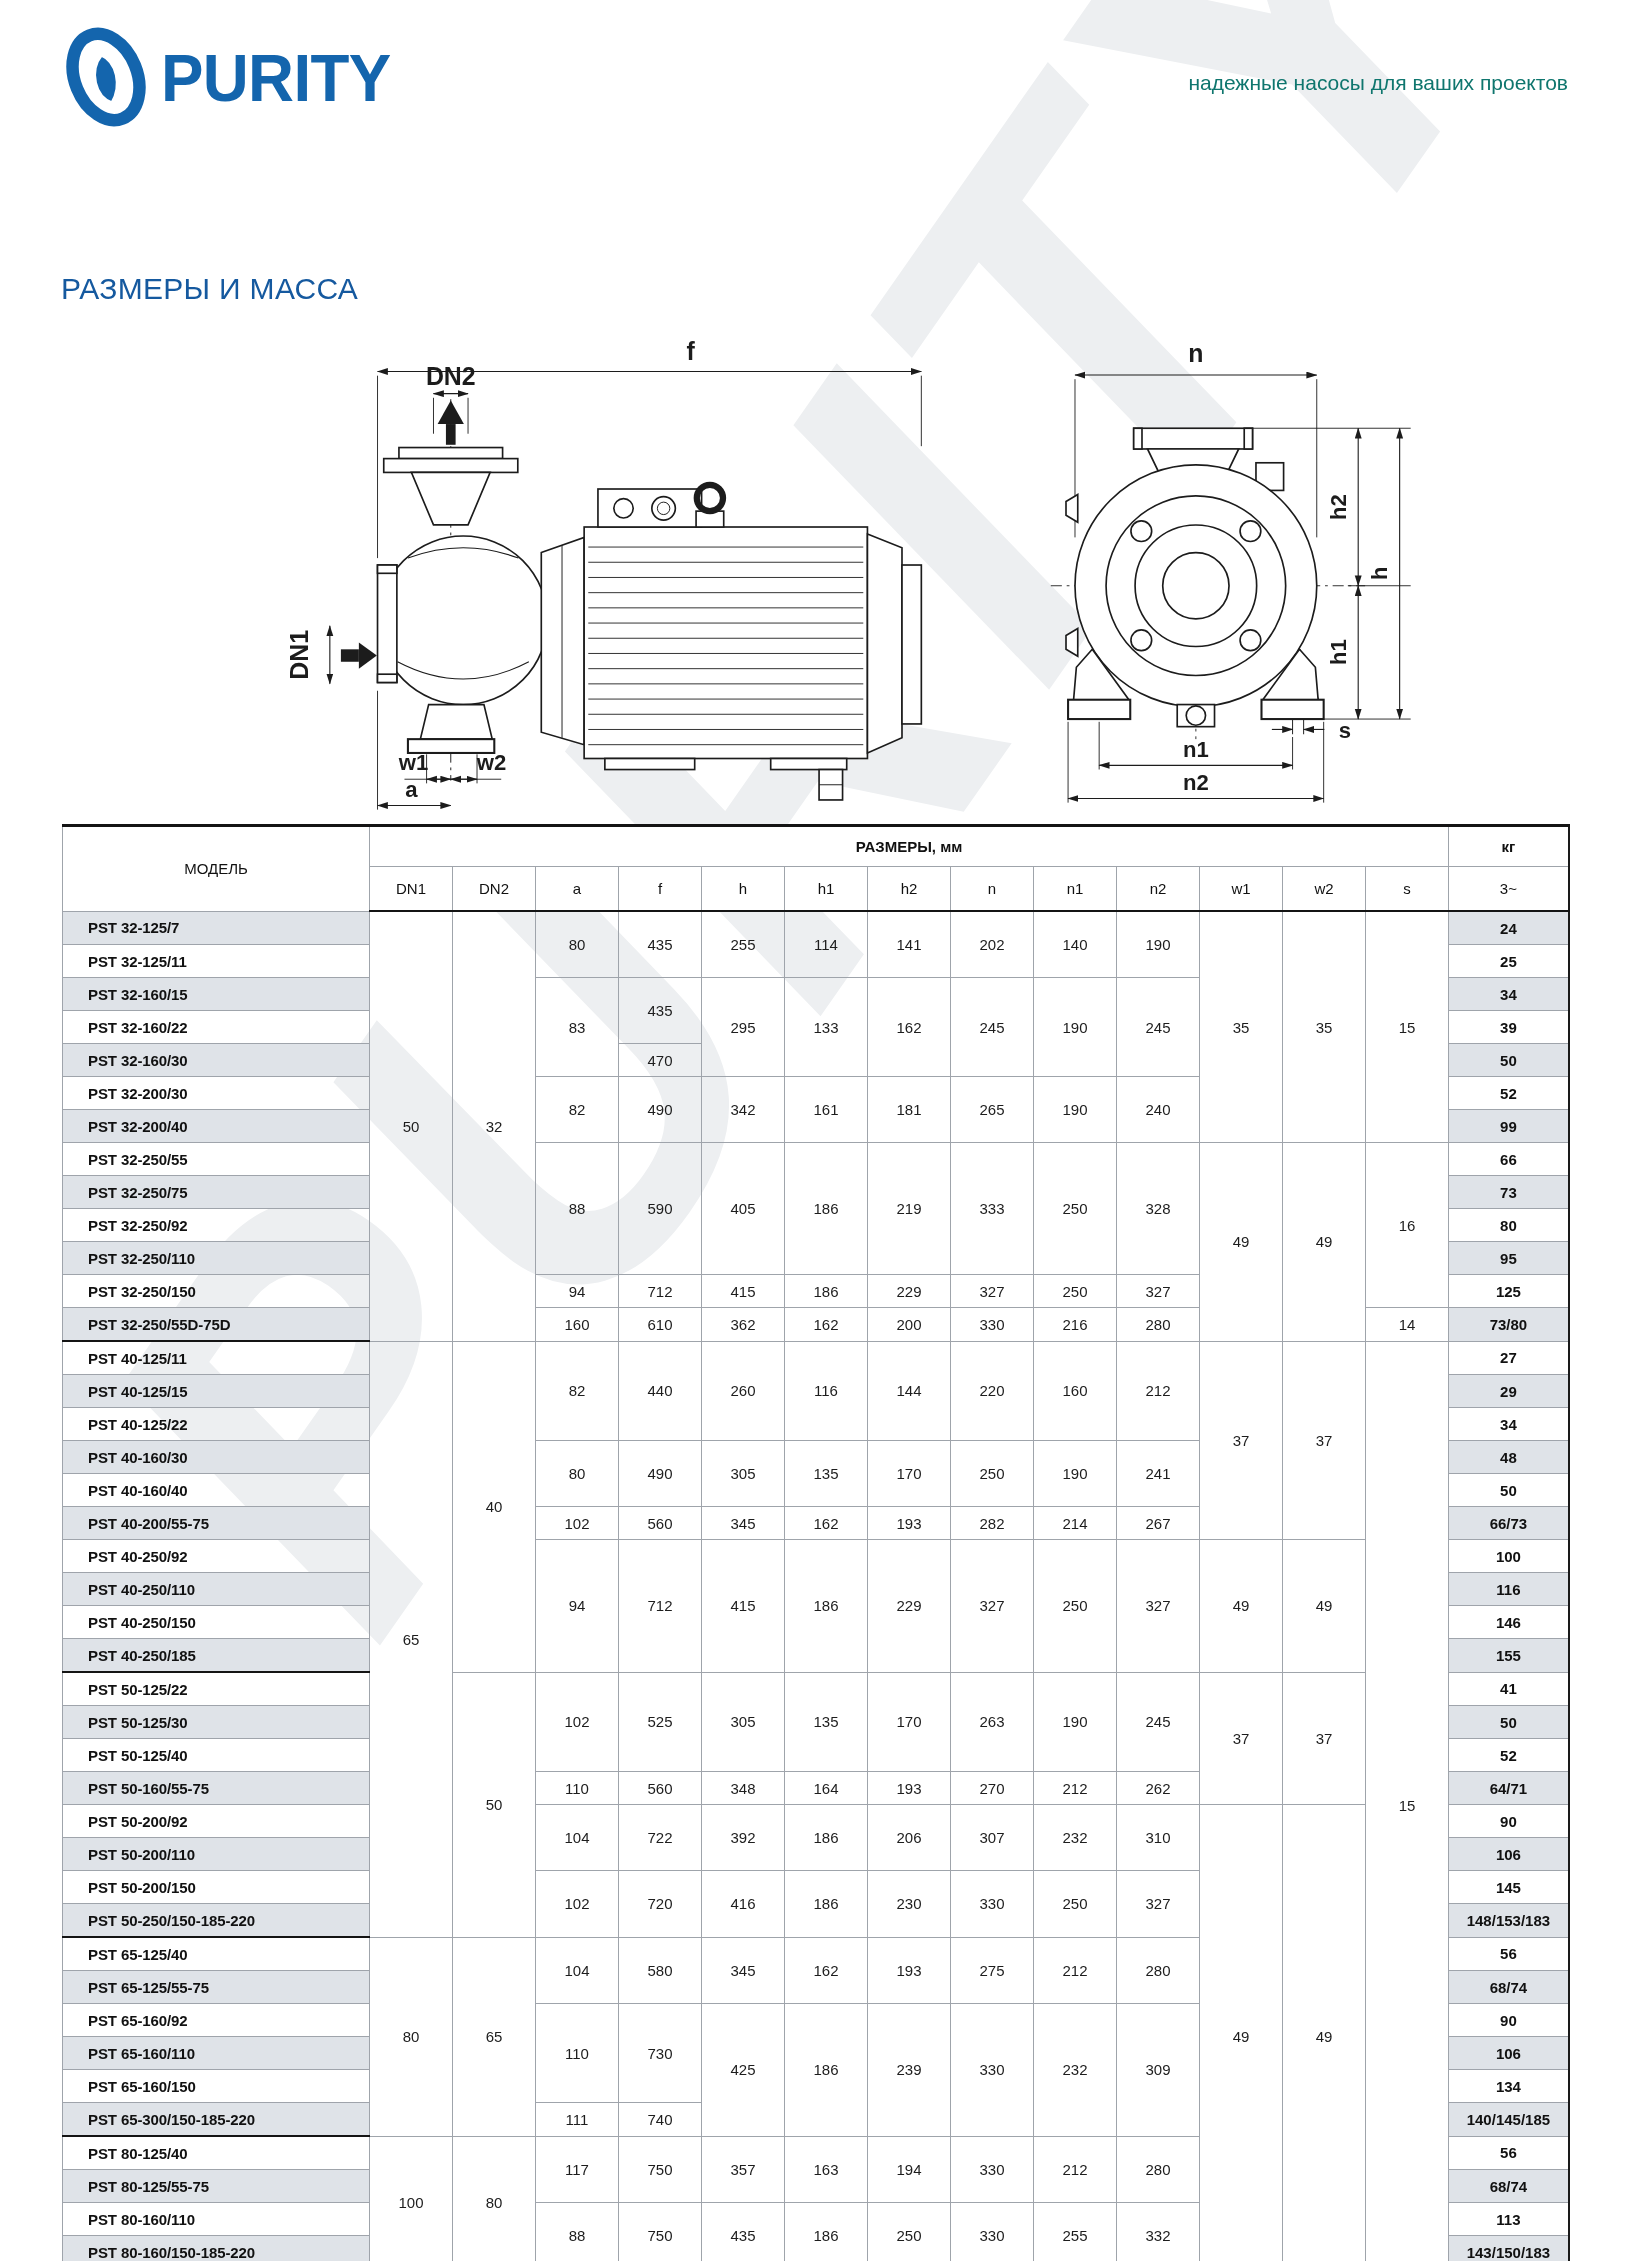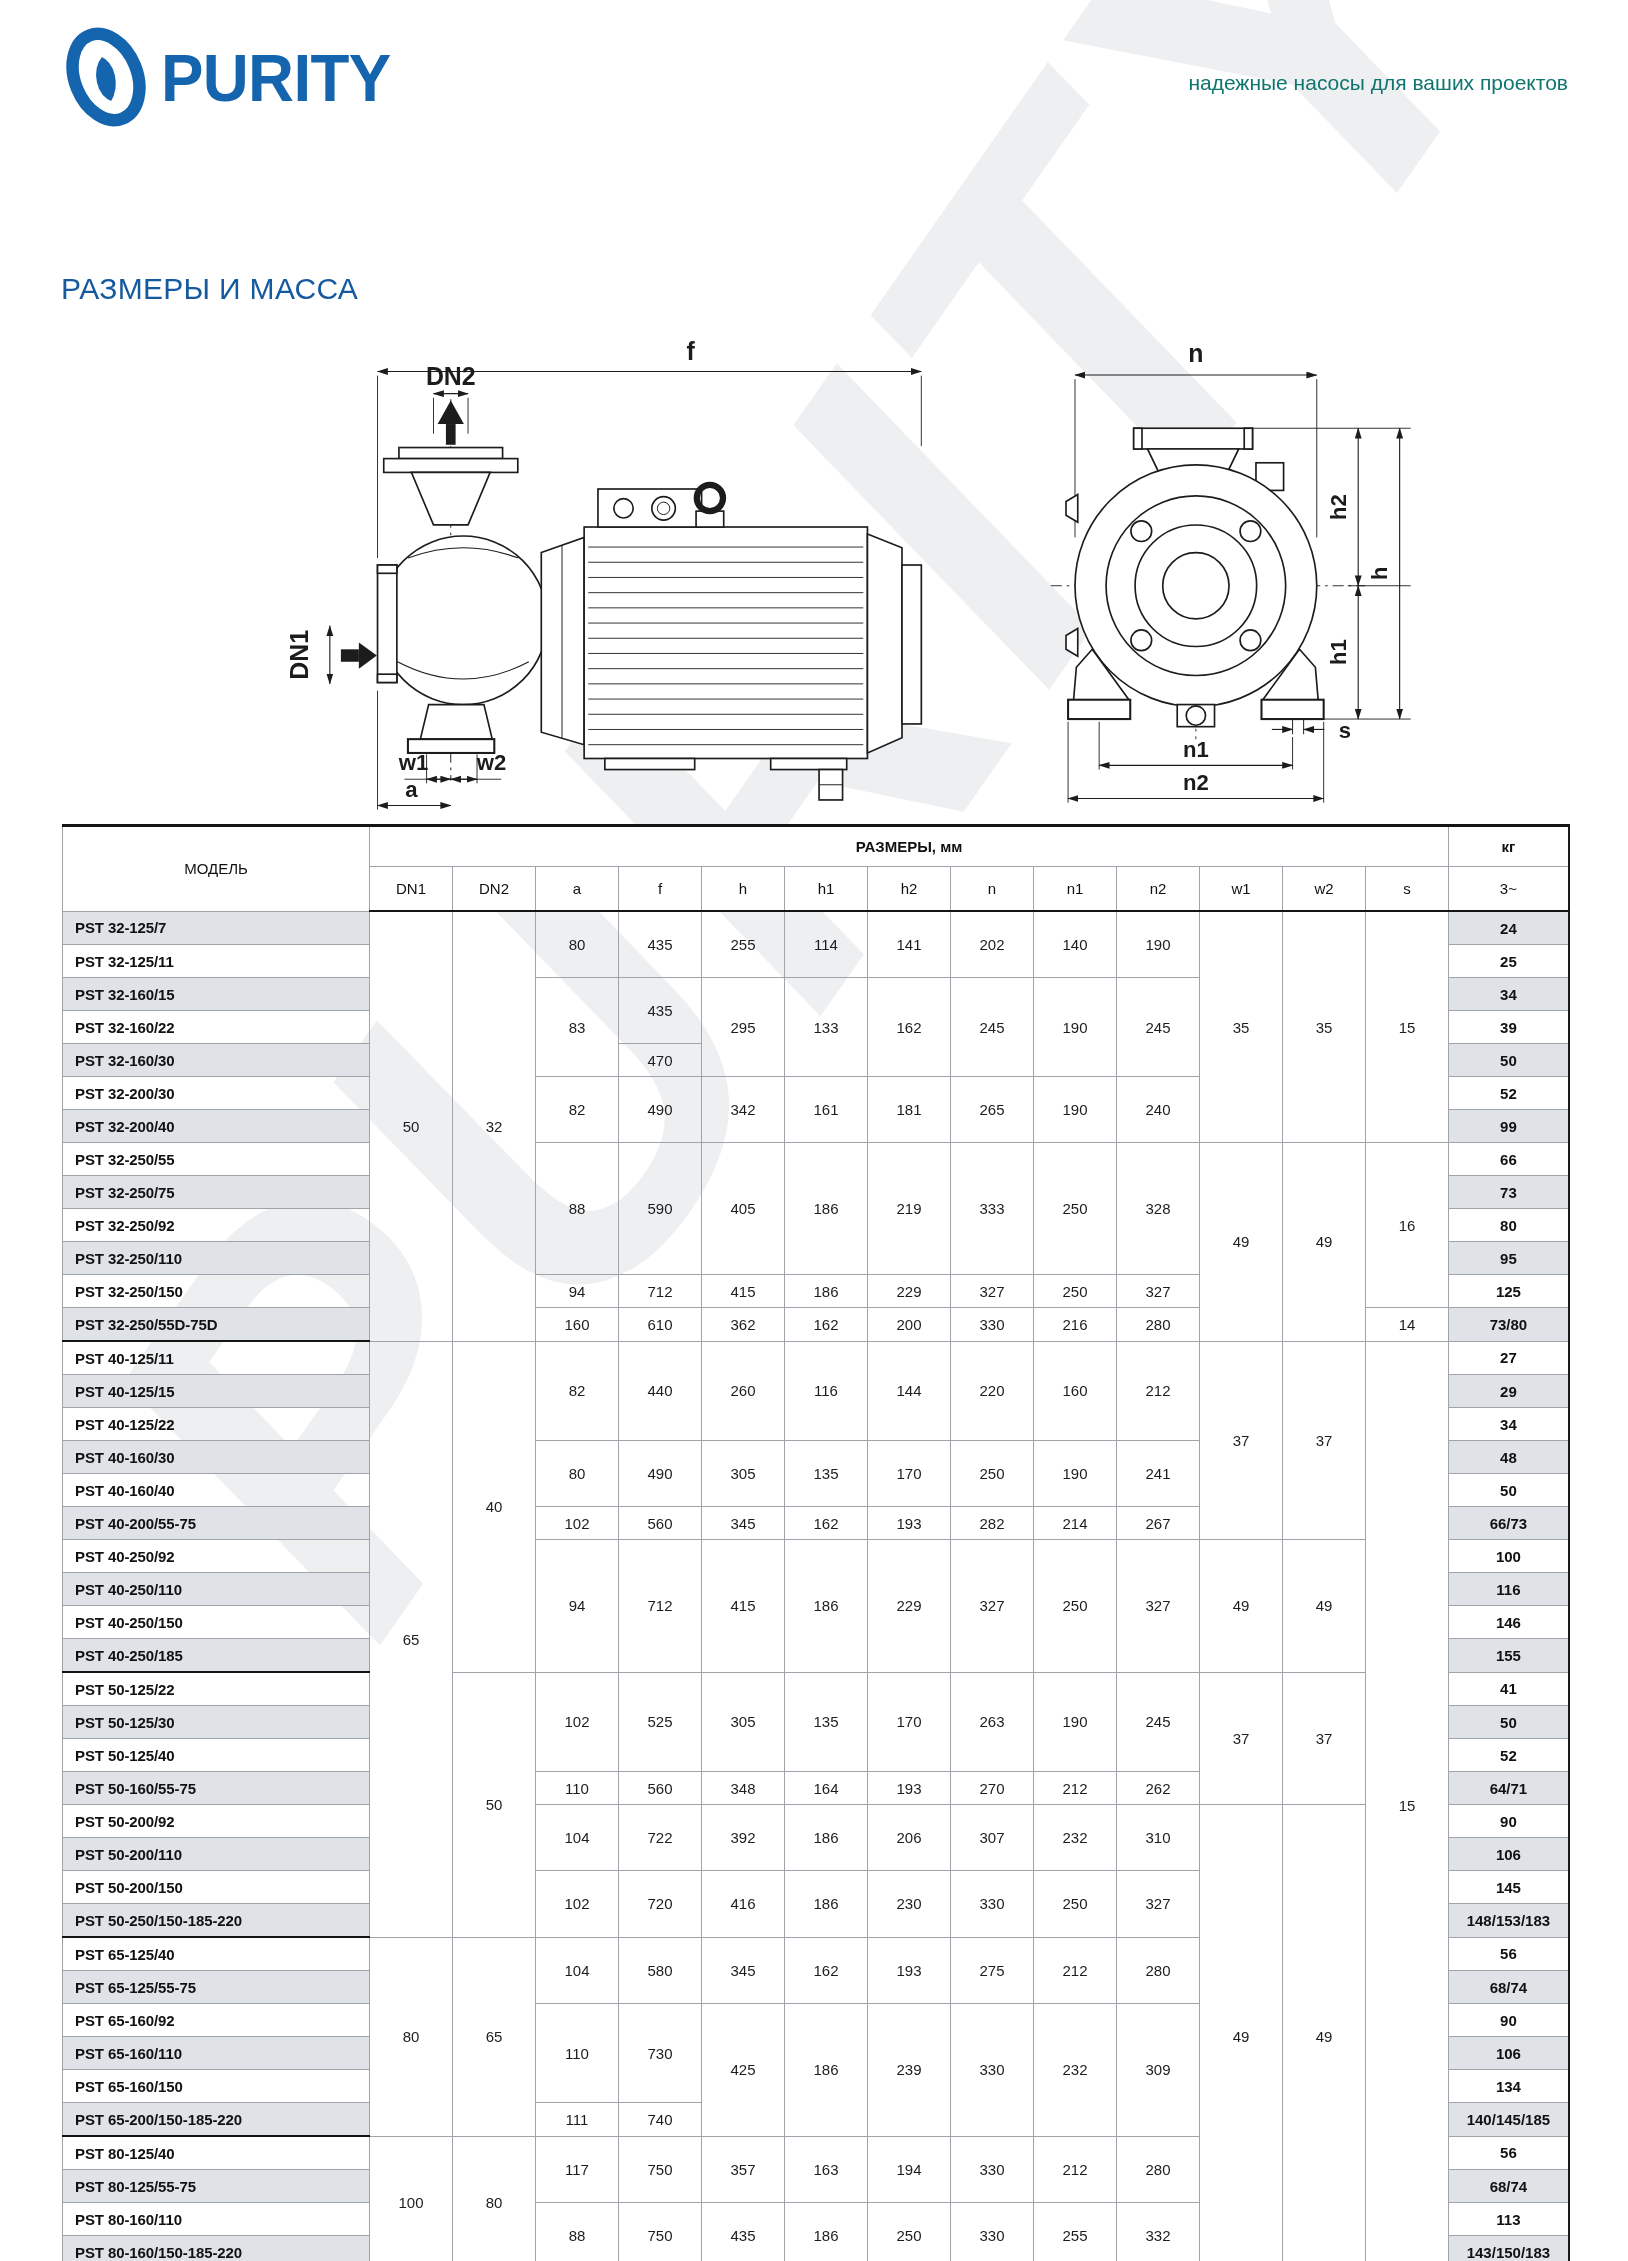--- a/index.html
+++ b/index.html
@@ -27,21 +27,21 @@
   .tbl{border-left:1.4px solid #2b2b2b;border-right:2.1px solid #1a1a1a;
        border-top:3.5px solid #141414;border-bottom:3.5px solid #141414;}
   .tbl thead th{font-size:15px;background:#fff;}
   .h-model{font-weight:400;font-size:16px;}
   .h-dims{font-weight:700;height:37px;}
   .h-kg{font-weight:700;border-left:1.7px solid #2b2b2b !important;}
   .h-sub{font-weight:400;height:41px;}
   .h-kgsub{font-weight:400;border-left:1.7px solid #2b2b2b !important;}
   .tbl thead tr.subrow th{border-bottom:2.8px solid #141414;}
   .tbl tbody td{height:30px;font-size:15px;}
-  td.model{text-align:left;padding-left:12px;font-weight:700;letter-spacing:-0.1px;background:transparent;}
+  td.model{text-align:left;padding-left:25px;font-weight:700;letter-spacing:-0.1px;background:transparent;}
   td.dim{text-align:center;color:#1d1d1d;background:transparent;}
   td.kg{text-align:center;font-weight:700;border-left:1.7px solid #2b2b2b;background:transparent;}
   td.shade{background:#dfe3e8;}
   tr.group-end td.model{border-bottom:2.1px solid #141414;}
 </style>
 </head>
 <body>
 
 <div class="page">
 
@@ -549,21 +549,21 @@
           </tr>
           <tr>
             <td class="model shade">PST 65-160/110</td>
             <td class="kg shade">106</td>
           </tr>
           <tr>
             <td class="model">PST 65-160/150</td>
             <td class="kg">134</td>
           </tr>
           <tr class="group-end">
-            <td class="model shade">PST 65-200/150-185-220</td>
+            <td class="model shade">PST 65-300/150-185-220</td>
             <td class="dim">111</td>
             <td class="dim">740</td>
             <td class="kg shade">140/145/185</td>
           </tr>
           <tr>
             <td class="model">PST 80-125/40</td>
             <td rowspan="4" class="dim">100</td>
             <td rowspan="4" class="dim">80</td>
             <td rowspan="2" class="dim">117</td>
             <td rowspan="2" class="dim">750</td>

